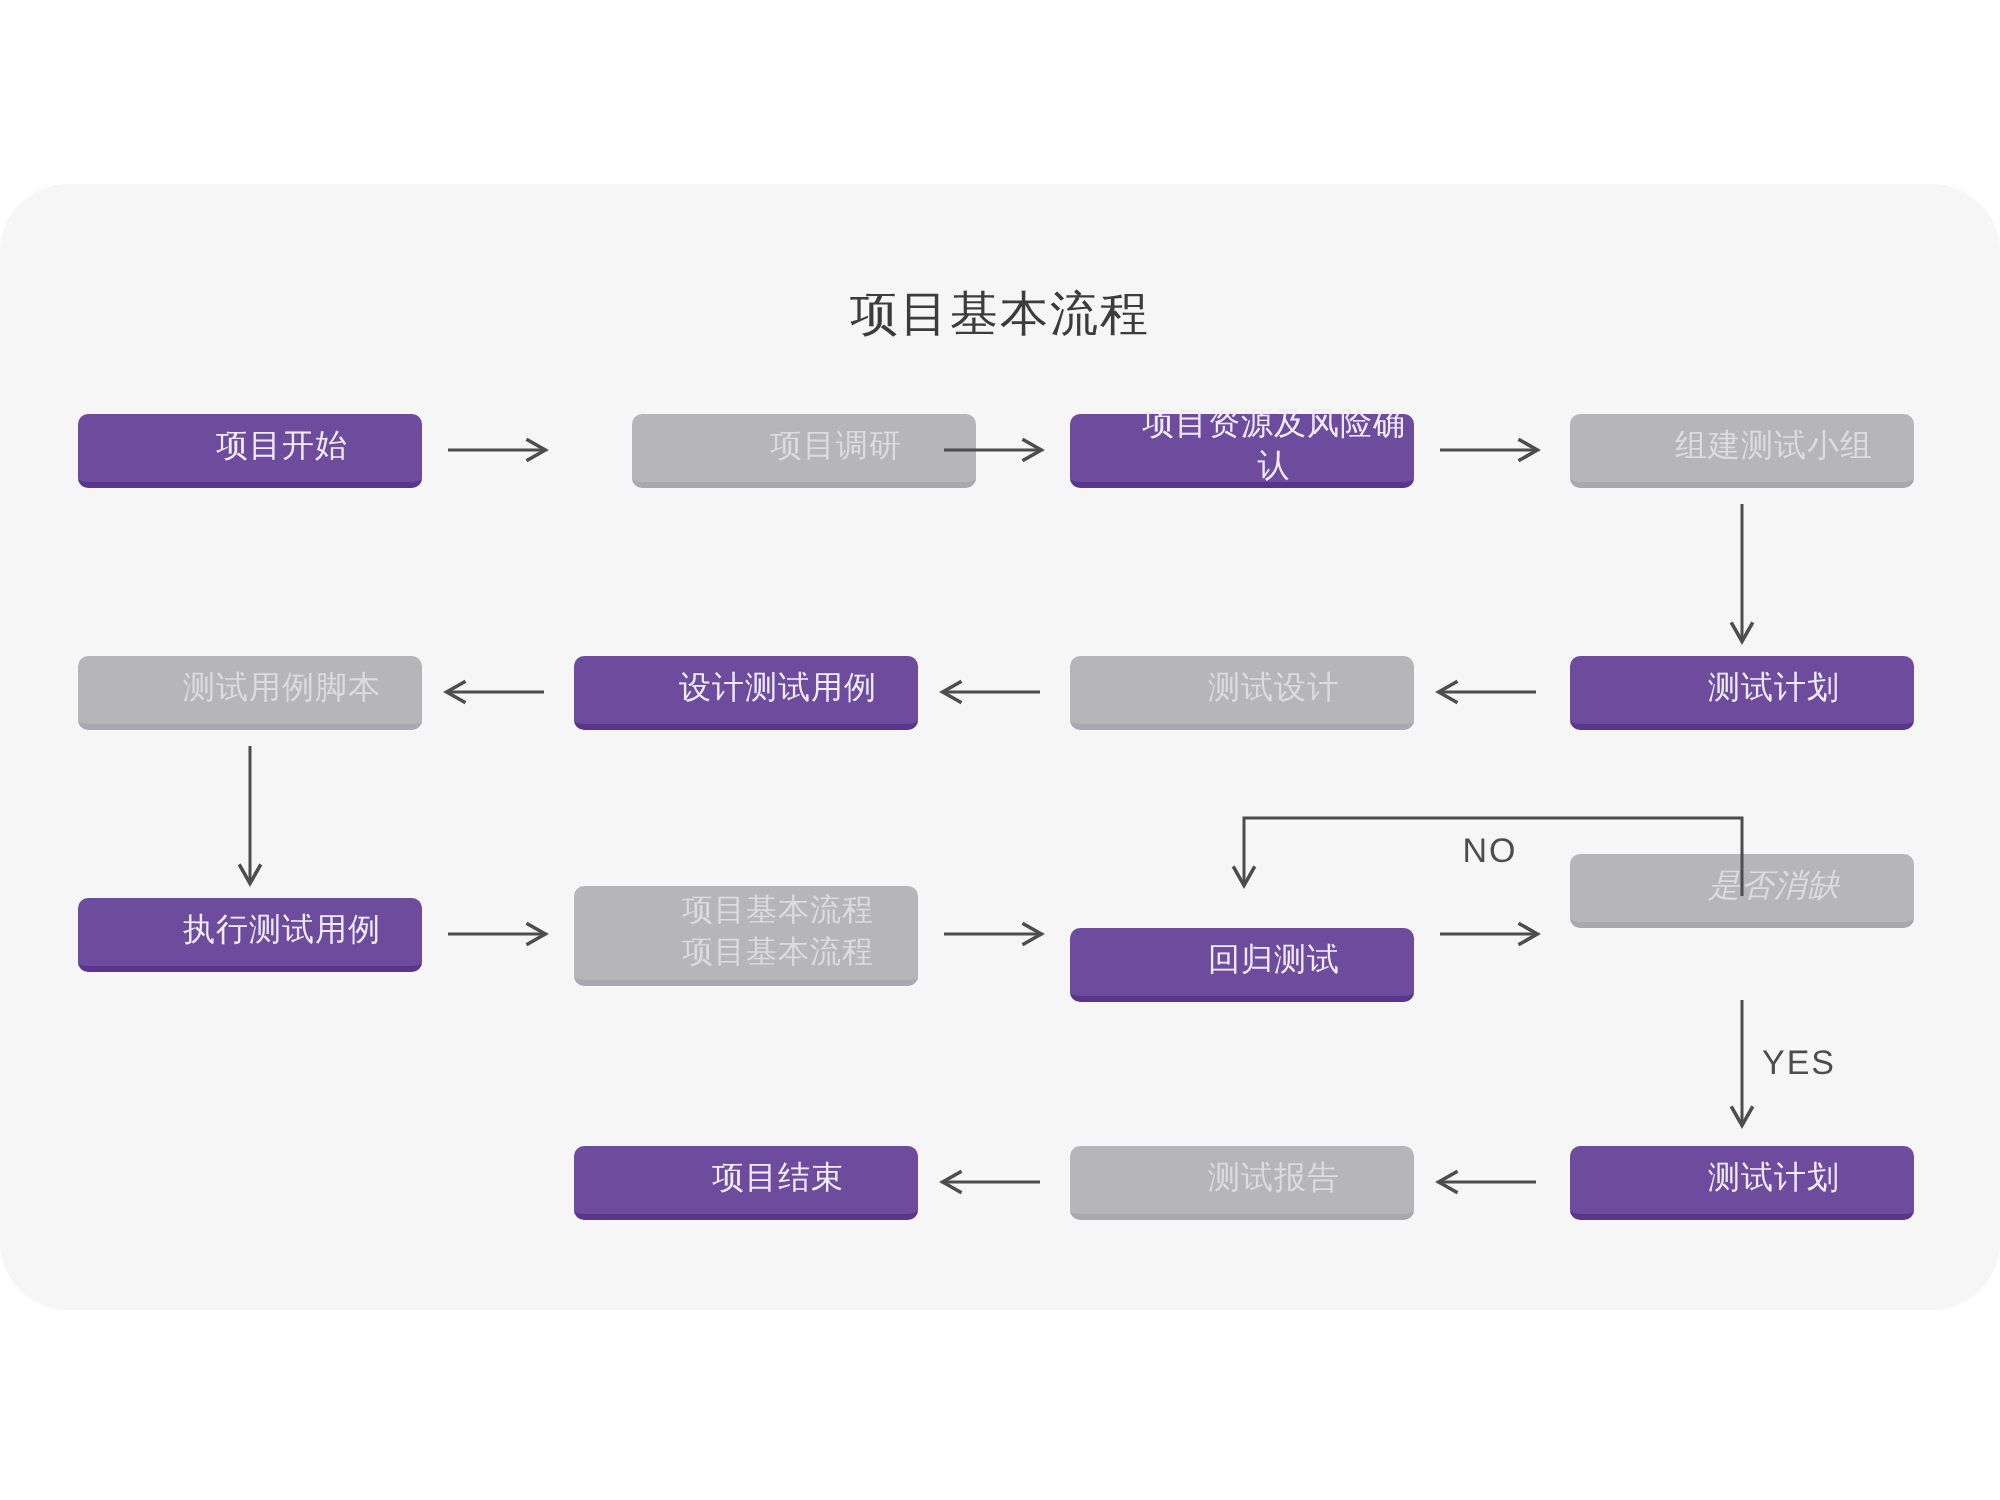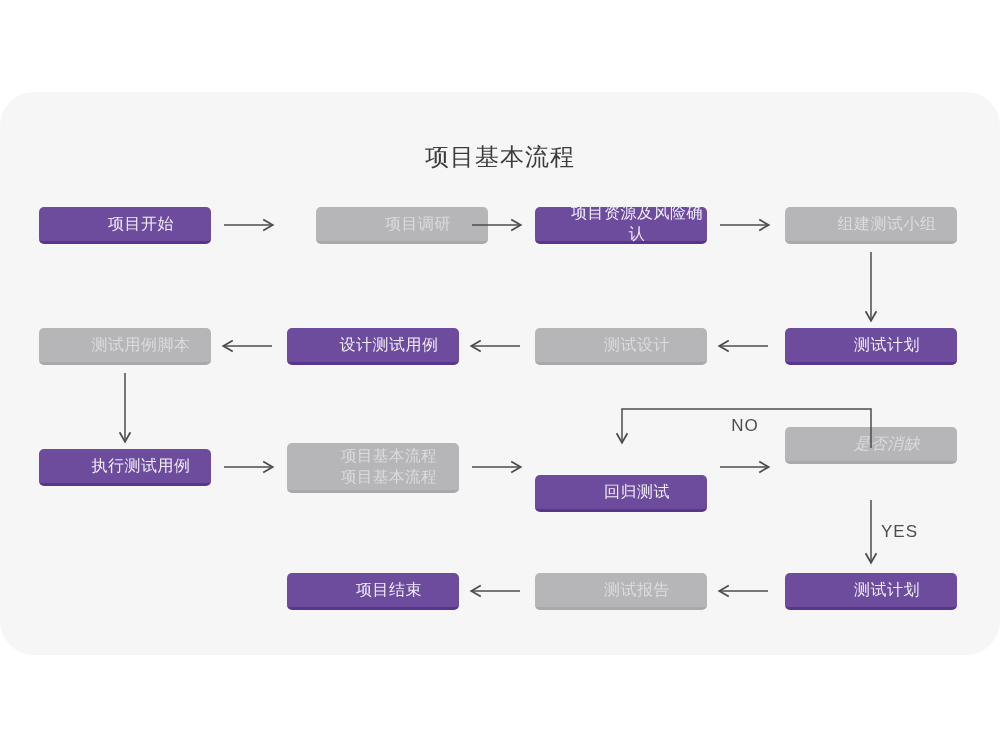--- a/index.html
+++ b/index.html
@@ -136,21 +136,21 @@
     <span>测试计划</span>
   </div>
 
   <div class="node purple" style="left:39px;top:449px;">
     <span>执行测试用例</span>
   </div>
   <div class="node gray tall" style="left:287px;top:443px;">
     <span>项目基本流程</span>
     <span>项目基本流程</span>
   </div>
-  <div class="node purple" style="left:535px;top:475px;">
+  <div class="node purple" style="left:535px;top:464px;">
     <span>回归测试</span>
   </div>
   <div class="node gray" style="left:785px;top:427px;font-style:italic;">
     <span>是否消缺</span>
   </div>
 
   <div class="node purple" style="left:287px;top:573px;">
     <span>项目结束</span>
   </div>
   <div class="node gray" style="left:535px;top:573px;">

